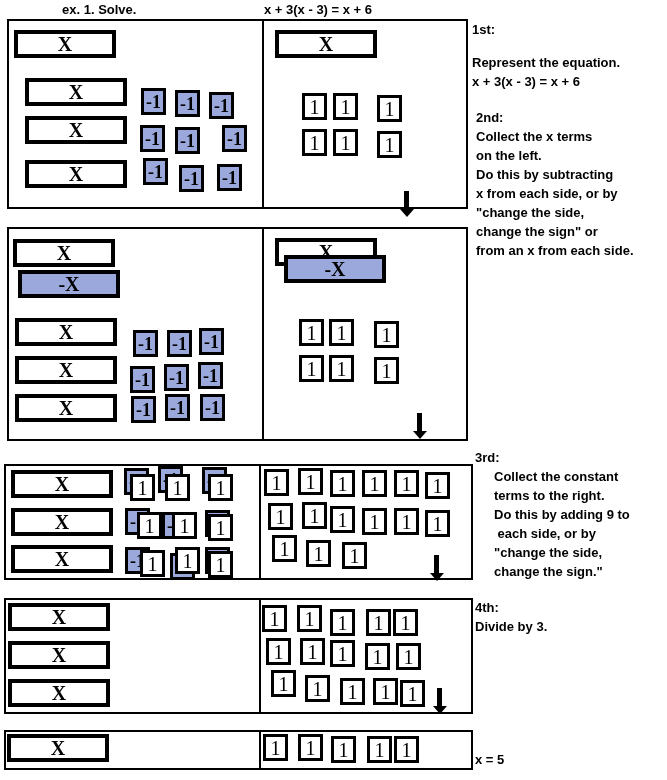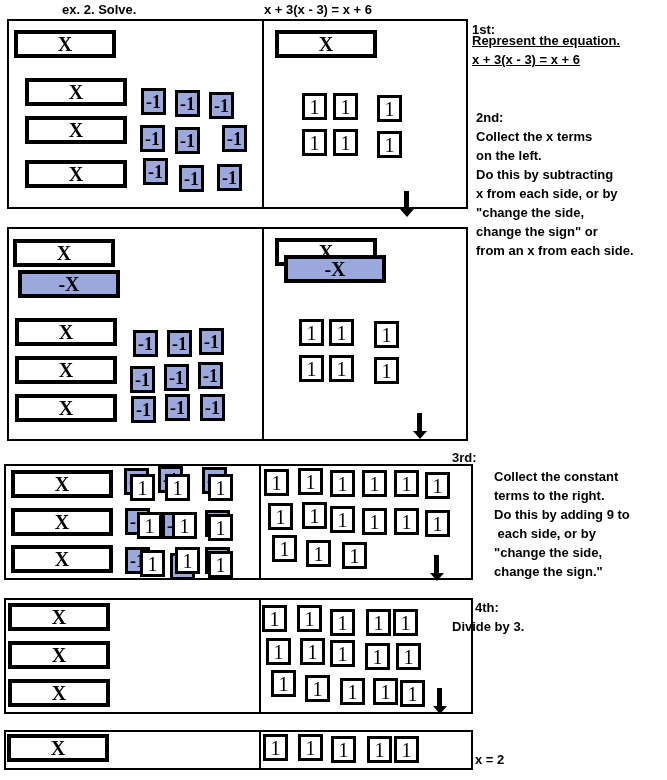--- a/index.html
+++ b/index.html
@@ -18,21 +18,21 @@
   .unit.neg { background: #9aa8dc; font-weight: bold; font-size: 18px; }
   .note { position: absolute; font-weight: bold; font-size: 13px; line-height: 19px; white-space: pre; }
   .arrow { position: absolute; width: 14px; }
   .arrow .shaft { width: 5px; height: 18px; background: #000; margin-left: 4px; }
   .arrow .head { width: 0; height: 0; border-left: 7px solid transparent; border-right: 7px solid transparent;
                  border-top: 8px solid #000; }
 </style>
 </head>
 <body>
 
-<div class="hdr" style="left:62px;">ex. 2.  Solve.</div>
+<div class="hdr" style="left:62px;">ex. 1.  Solve.</div>
 <div class="hdr" style="left:264px;">x + 3(x - 3) = x + 6</div>
 
 <div class="panel" style="left:7px;top:19px;width:461px;height:190px;">
   <div class="divider" style="left:253px;"></div>
 </div>
 
 <div class="panel" style="left:7px;top:227px;width:461px;height:214px;">
   <div class="divider" style="left:253px;"></div>
 </div>
 
@@ -164,32 +164,32 @@
 <div class="arrow" style="left:430px;top:555px;">
     <div class="shaft"></div>
     <div class="head"></div>
   </div>
 <div class="arrow" style="left:433px;top:688px;">
     <div class="shaft"></div>
     <div class="head"></div>
   </div>
 
 <div class="note" style="left:472px;top:20px;">1st:</div>
-<div class="note" style="left:472px;top:31px;text-decoration:underline;">Represent the equation.
+<div class="note" style="left:472px;top:53px;">Represent the equation.
 x + 3(x - 3) = x + 6</div>
 <div class="note" style="left:476px;top:108px;">2nd:</div>
 <div class="note" style="left:476px;top:127px;">Collect the x terms
 on the left.
 Do this by subtracting
 x from each side, or by
 "change the side,
 change the sign" or
 from an x from each side.</div>
-<div class="note" style="left:452px;top:448px;">3rd:</div>
+<div class="note" style="left:475px;top:448px;">3rd:</div>
 <div class="note" style="left:494px;top:467px;">Collect the constant
 terms to the right.
 Do this by adding 9 to
  each side, or by
 "change the side,
 change the sign."</div>
 <div class="note" style="left:475px;top:598px;">4th:</div>
-<div class="note" style="left:452px;top:617px;">Divide by 3.</div>
-<div class="note" style="left:475px;top:750px;">x = 2</div>
+<div class="note" style="left:475px;top:617px;">Divide by 3.</div>
+<div class="note" style="left:475px;top:750px;">x = 5</div>
 
 </body></html>

